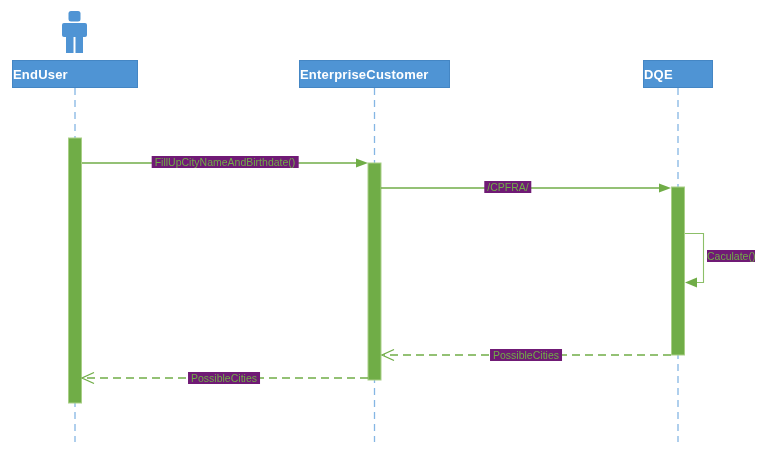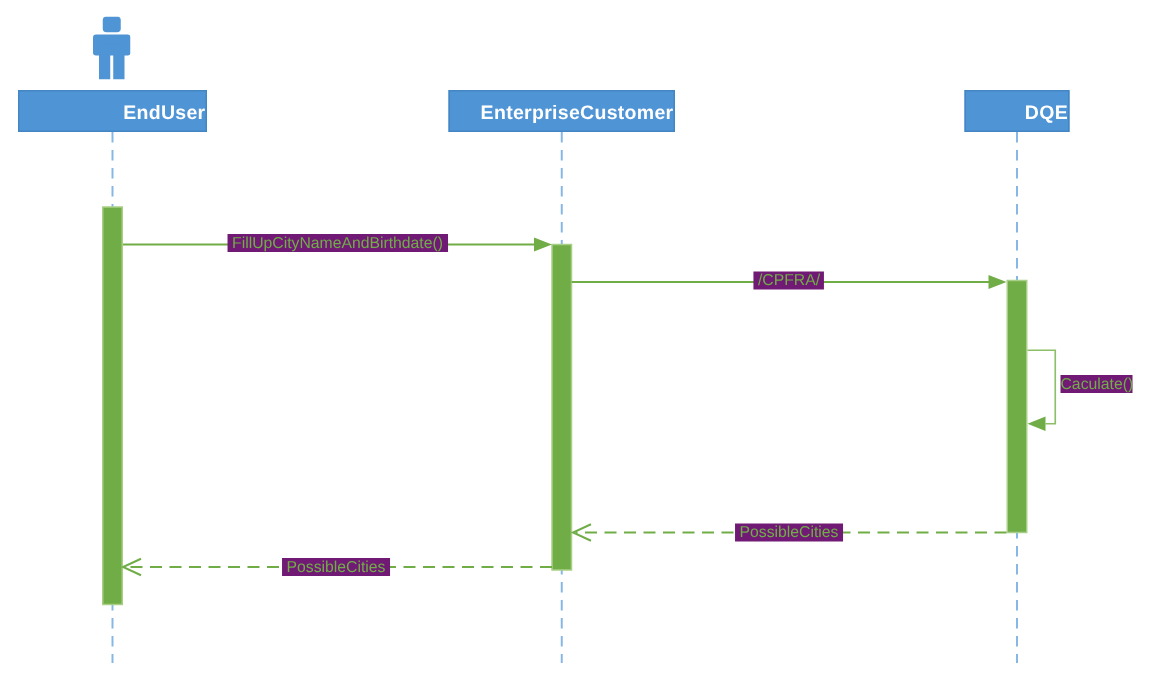--- a/index.html
+++ b/index.html
@@ -36,21 +36,21 @@
   .msg.dashed { stroke-dasharray: 8 5; }
   .arrow-solid { fill: var(--message-line, #70AD47); stroke: none; }
   .arrow-open  { stroke: var(--message-line, #70AD47); stroke-width: 1.3; fill: none; }
   .selfloop    { stroke: var(--self-loop-line, #8CBF68); stroke-width: 1.1; fill: none; }
 
   
   .pbox {
     position: absolute;
     height: 28px;
     line-height: 28px;
-    text-align: right;
+    text-align: left;
     background: var(--participant-fill, #4F94D4);
     border: 1px solid var(--participant-border, #4486C4);
     box-sizing: border-box;
     color: var(--participant-text, #fff);
     font-size: 13px;
     font-weight: 700;
     letter-spacing: 0.2px;
   }
 
   
@@ -104,17 +104,17 @@
     <rect class="actor-part" x="0" y="12" width="25" height="14" rx="2"></rect>
     <rect class="actor-part" x="4" y="18" width="7.5" height="24"></rect>
     <rect class="actor-part" x="13.5" y="18" width="7.5" height="24"></rect>
   </svg>
 
   <div class="pbox" style="left:12px; top:60px; width:126px;">EndUser</div>
   <div class="pbox" style="left:643px; top:60px; width:70px;">DQE</div>
   <div class="pbox" style="left:299px; top:60px; width:151px;">EnterpriseCustomer</div>
 
   <div class="msg-label" style="left:225px; top:162px;">FillUpCityNameAndBirthdate()</div>
-  <div class="msg-label" style="left:526px; top:187px;">/CPFRA/</div>
+  <div class="msg-label" style="left:508px; top:187px;">/CPFRA/</div>
   <div class="msg-label left-anchored" style="left:707px; top:256px;">Caculate()</div>
   <div class="msg-label" style="left:526px; top:355px;">PossibleCities</div>
   <div class="msg-label" style="left:224px; top:378px;">PossibleCities</div>
 </div>
 
 </body></html>

